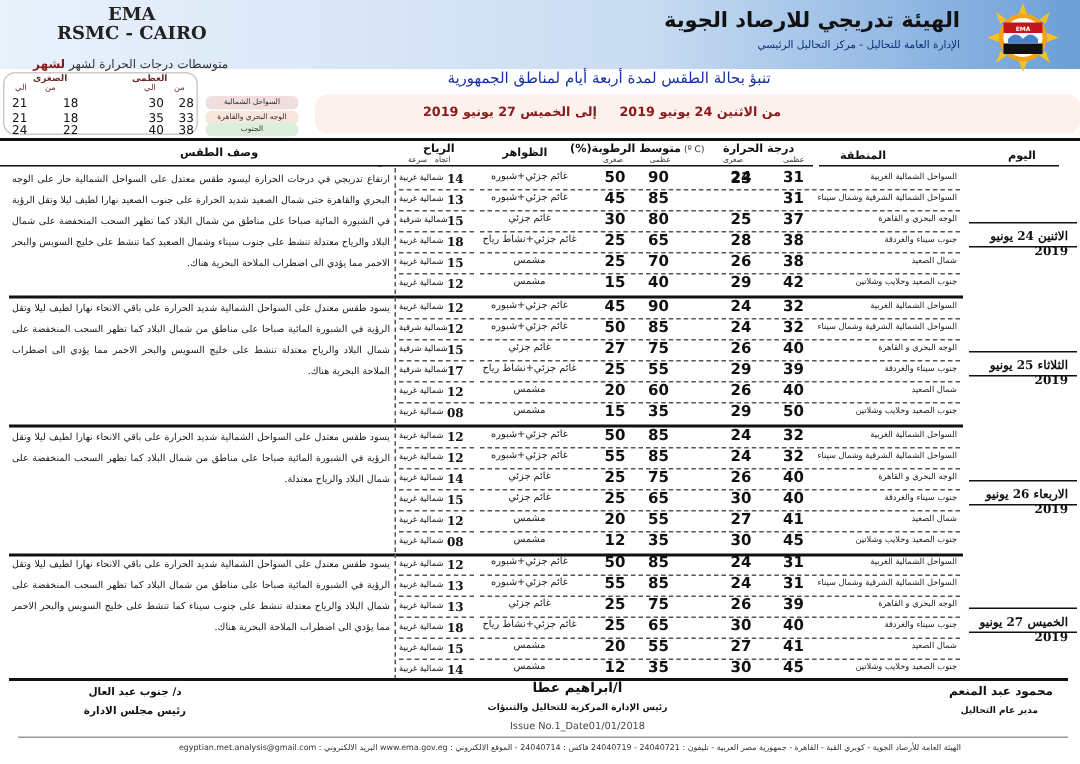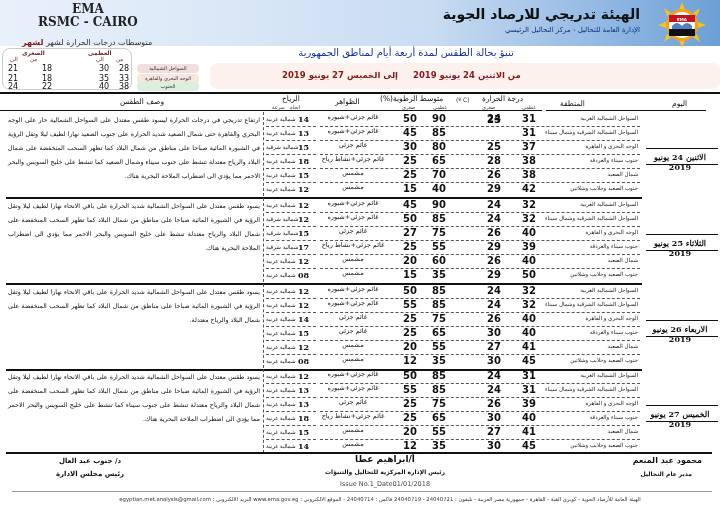--- a/index.html
+++ b/index.html
@@ -23,32 +23,32 @@
   .avg-row { position: absolute; left: 2px; width: 195px; height: 10px; font-size: 8px; }
   .avg-row span { position: absolute; }
   .avg-region { position: absolute; left: 135px; width: 62px; height: 9px; border-radius: 4px; font-size: 5px; text-align: center; line-height: 9px; color: #333; }
 
   .pink-box { position: absolute; left: 210px; top: 63px; width: 510px; height: 26px; background: #fdf1ee; border-radius: 8px; }
   .fc-title { position: absolute; left: 256px; top: 47px; width: 300px; text-align: center; font-size: 10px; font-weight: normal; color: #1630a5; direction: rtl; letter-spacing: 0.3px; }
   .fc-range { position: absolute; left: 276px; top: 70px; font-size: 8.5px; font-weight: bold; color: #8a1a1a; direction: rtl; }
   .fc-range span { margin: 0 6px; }
 
   .hline { position: absolute; left: 0; height: 2px; background: #111; }
-  .colhead { position: absolute; font-size: 7.5px; font-weight: normal; direction: rtl; white-space: nowrap; }
+  .colhead { position: absolute; font-size: 7.5px; font-weight: bold; direction: rtl; white-space: nowrap; }
   .colsub { position: absolute; font-size: 5px; color: #333; direction: rtl; white-space: nowrap; }
   .cell { position: absolute; white-space: nowrap; direction: rtl; }
   .num { font-size: 10px; font-weight: bold; font-family: "DejaVu Sans", sans-serif; }
   .region { font-size: 5.5px; color: #222; text-align: right; }
   .phen { font-size: 6.5px; font-family: "DejaVu Serif", serif; text-align: center; }
   .wdir { font-size: 5.5px; }
   .wspd { font-size: 8px; font-weight: bold; font-family: "DejaVu Serif", serif; }
   .dash { position: absolute; height: 0; border-top: 1px dashed #555; }
   .vdash { position: absolute; width: 0; border-left: 1px dashed #555; }
 
-  .day-label { position: absolute; left: 648px; width: 64px; text-align: center; font-size: 8px; font-family: "DejaVu Serif", serif; direction: rtl; font-weight: bold; }
+  .day-label { position: absolute; left: 648px; width: 64px; font-size: 8px; font-family: "DejaVu Serif", serif; direction: rtl; font-weight: bold; }
   .day-line { position: absolute; left: 646px; width: 72px; height: 1px; background: #111; }
 
   .desc { position: absolute; left: 8px; width: 252px; font-size: 6.3px; line-height: 14px; direction: rtl; text-align: justify; font-family: "DejaVu Serif", serif; }
 
   .sig { position: absolute; text-align: center; direction: rtl; font-weight: bold; }
   .footer-line { position: absolute; left: 12px; top: 491px; width: 700px; height: 1px; background: #999; }
   .footer { position: absolute; left: 50px; top: 496px; width: 660px; font-size: 5.3px; color: #333; direction: rtl; white-space: nowrap; text-align: center; }
 </style>
 </head>
 <body>

